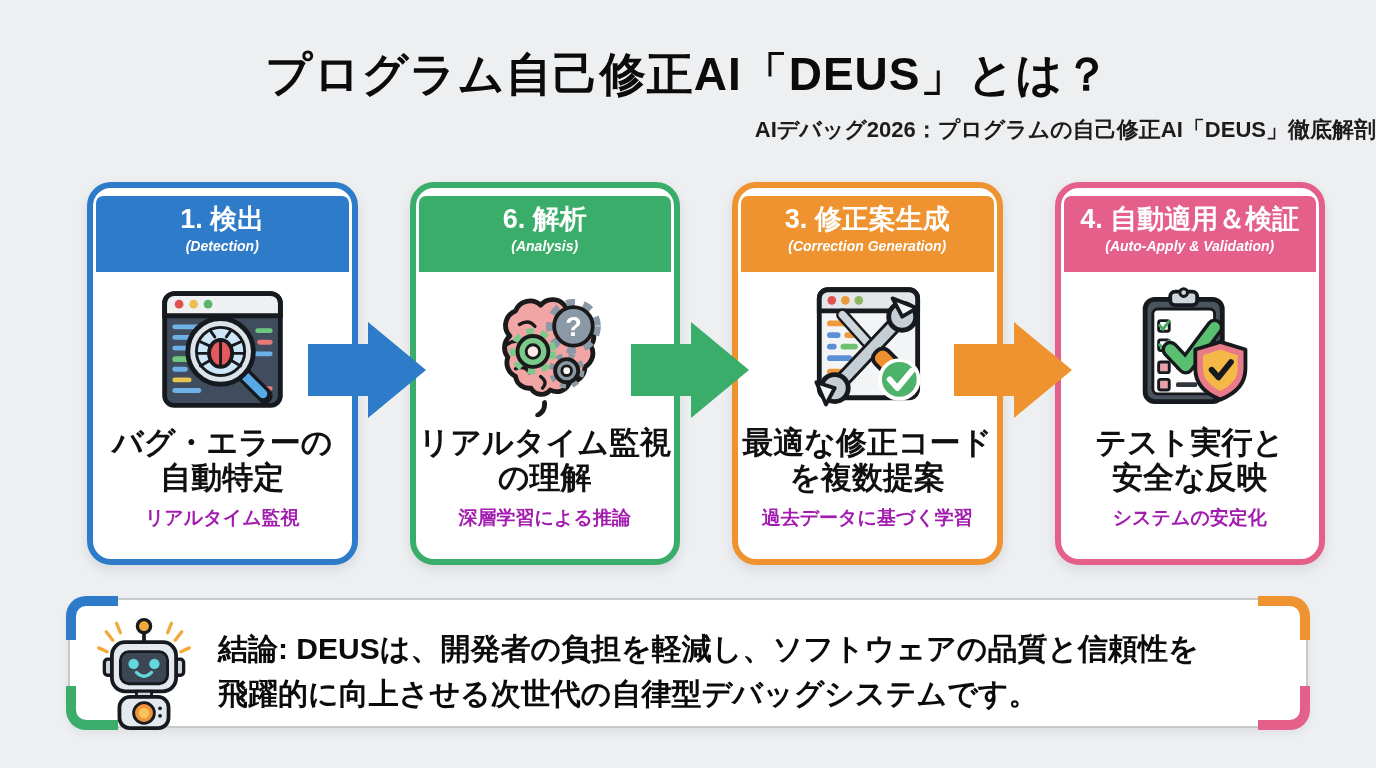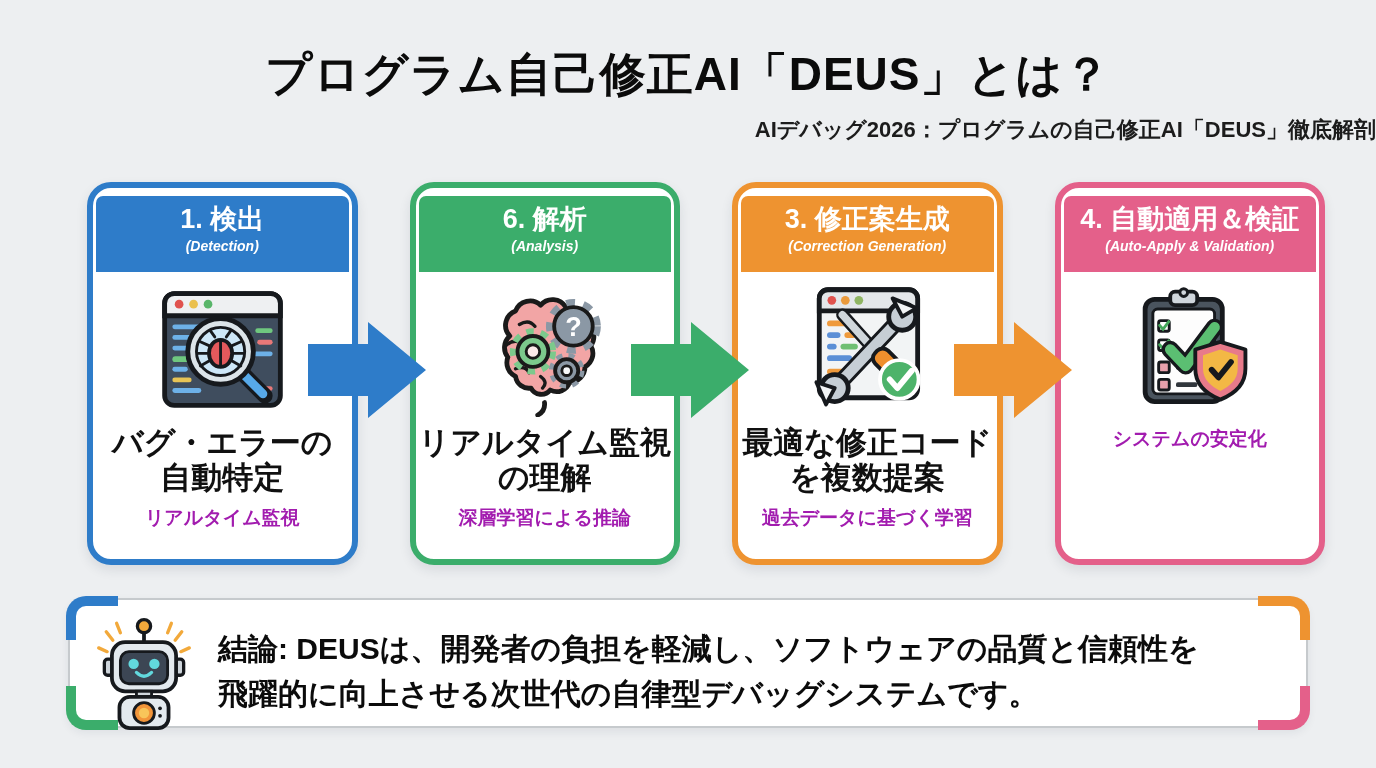--- a/index.html
+++ b/index.html
@@ -195,20 +195,24 @@
       <rect x="38" y="83" width="11" height="11" rx="2" fill="#e8a0ac" stroke="#16191d" stroke-width="3"></rect>
       <rect x="38" y="101" width="11" height="11" rx="2" fill="#e8a0ac" stroke="#16191d" stroke-width="3"></rect>
       <rect x="56" y="86" width="26" height="5" rx="2" fill="#30363c"></rect>
       <rect x="56" y="104" width="22" height="5" rx="2" fill="#30363c"></rect>
       <path d="M50 70 l16 17 l30 -40" stroke="#16191d" stroke-width="18" fill="none" stroke-linecap="round" stroke-linejoin="round"></path>
       <path d="M50 70 l16 17 l30 -40" stroke="#5bbf72" stroke-width="11" fill="none" stroke-linecap="round" stroke-linejoin="round"></path>
       <path d="M102 62 l26 8 v20 c0 16 -11 26 -26 32 c-15 -6 -26 -16 -26 -32 v-20 z" fill="#e87a8a" stroke="#16191d" stroke-width="4" stroke-linejoin="round"></path>
       <path d="M102 70 l18 6 v14 c0 11 -8 18 -18 23 c-10 -5 -18 -12 -18 -23 v-14 z" fill="#f3b845"></path>
       <path d="M93 91 l7 8 l13 -16" stroke="#16191d" stroke-width="6" fill="none" stroke-linecap="round" stroke-linejoin="round"></path>
     </svg>
+    <div class="card-main">
+      <div>テスト実行と</div>
+        <div>安全な反映</div>
+    </div>
     <div class="card-note">システムの安定化</div>
   </div>
 </div>
 
 <svg class="flow-arrow a1" viewBox="0 0 118 96">
   <polygon points="0,22 60,22 60,0 118,48 60,96 60,74 0,74" fill="#2e7cc9"></polygon>
 </svg>
 <svg class="flow-arrow a2" viewBox="0 0 118 96">
   <polygon points="0,22 60,22 60,0 118,48 60,96 60,74 0,74" fill="#3bad6b"></polygon>
 </svg>

